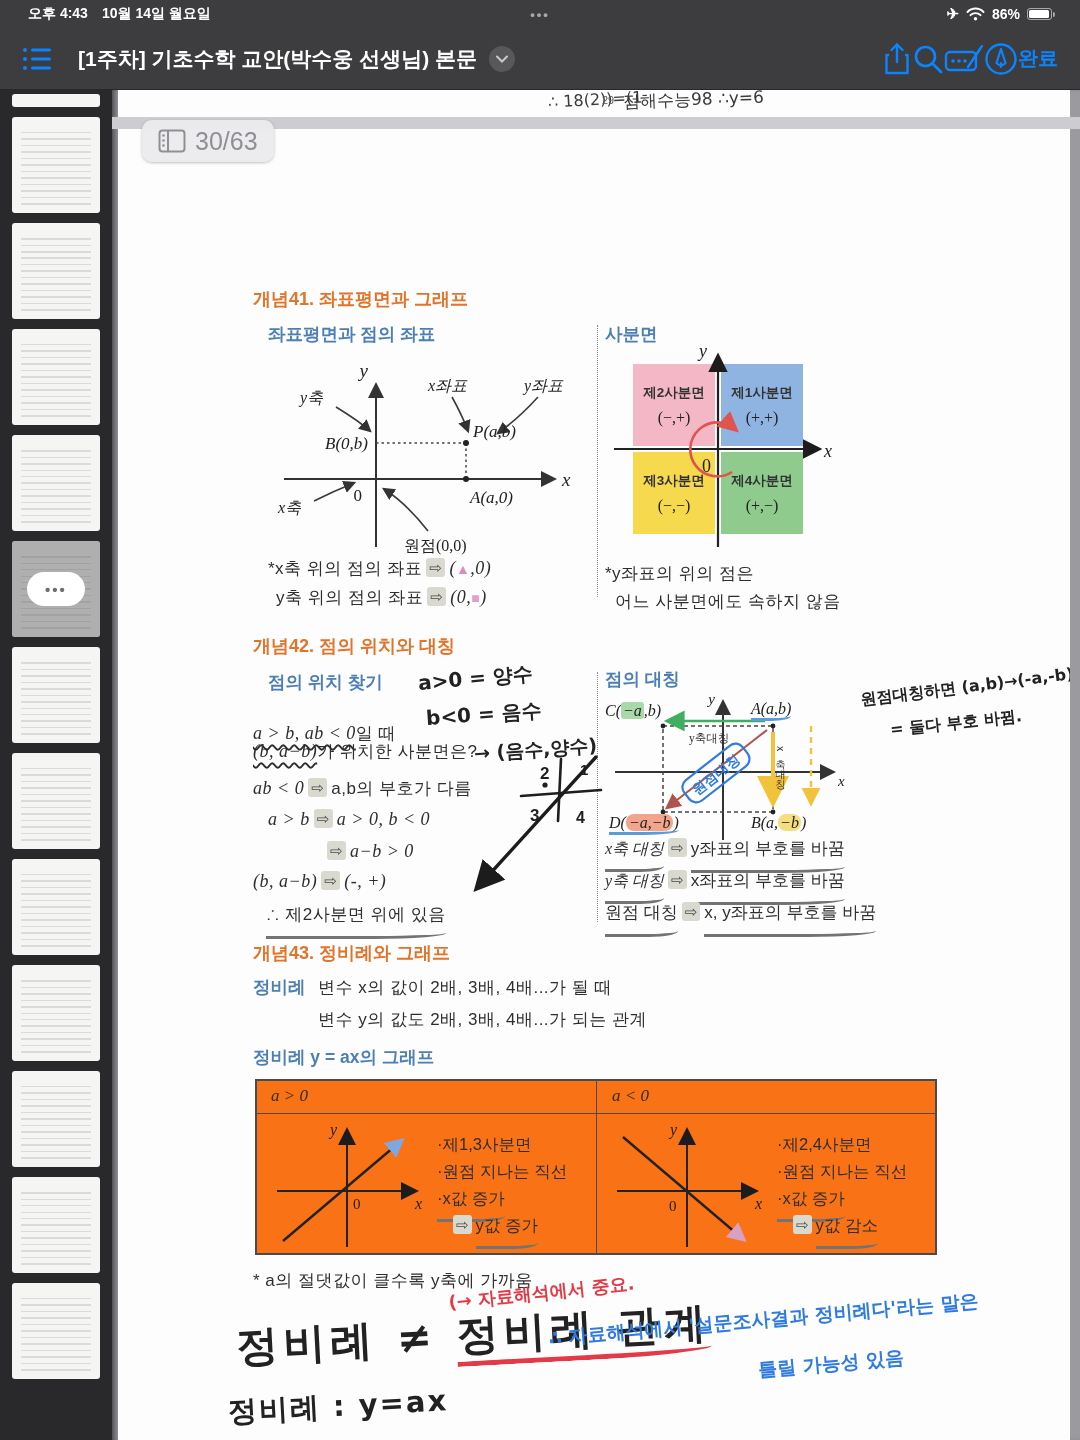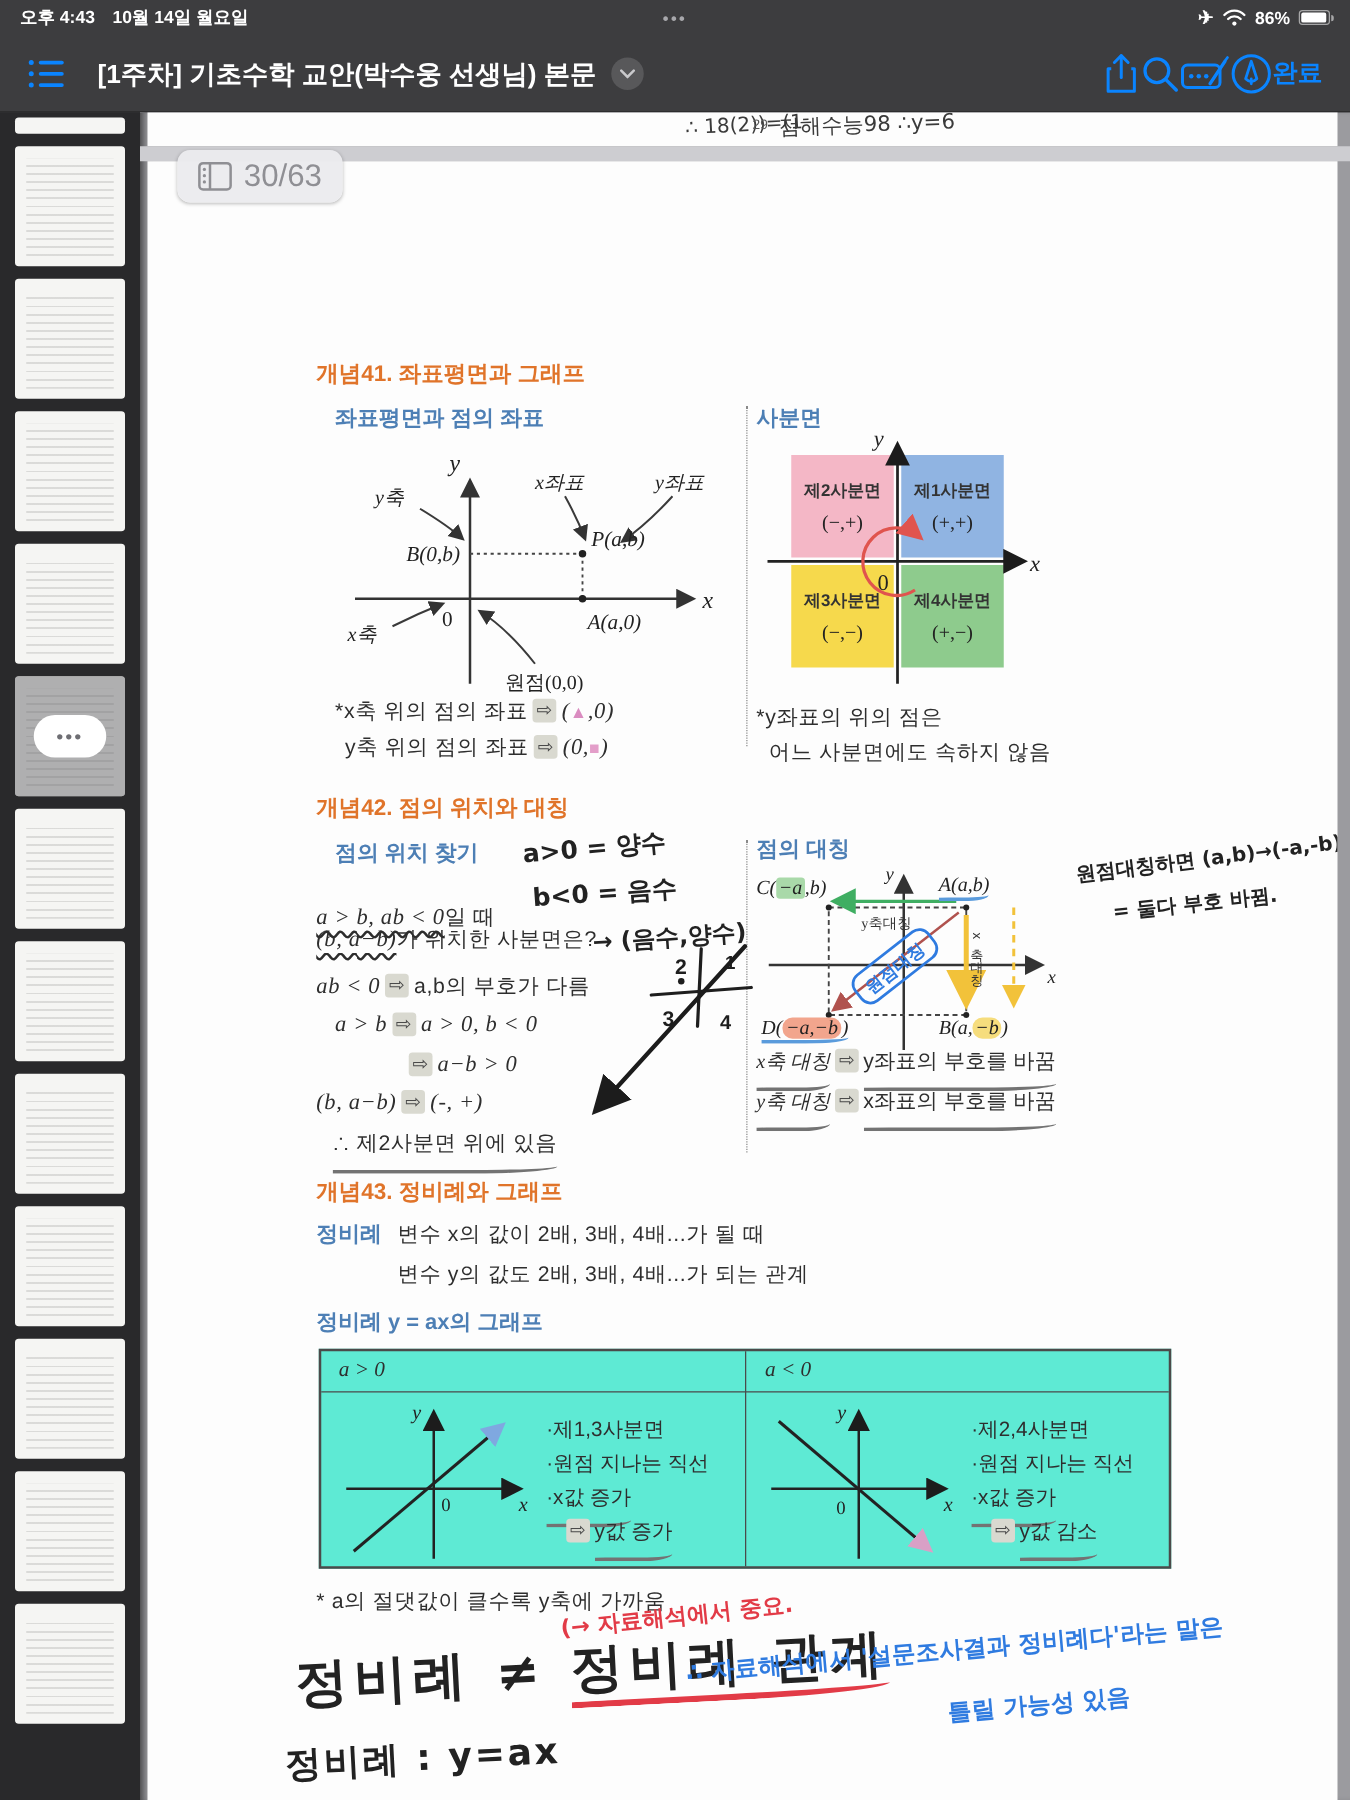--- a/index.html
+++ b/index.html
@@ -4,21 +4,21 @@
 <style>
   * { margin:0; padding:0; box-sizing:border-box; }
   html,body { background:#000; }
   .screen {
     position:relative; width:1080px; height:1440px; overflow:hidden;
     background:#3d3d3f; font-family:"Liberation Sans", sans-serif; color:#2e2e2e;
   }
   
   .status-bar{ position:absolute; top:0; left:0; right:0; height:28px;
     display:flex; align-items:center; justify-content:space-between;
-    padding:0 16px; color:#fff; font-size:14px; font-weight:bold; }
+    padding:0 28px; color:#fff; font-size:14px; font-weight:bold; }
   .status-left{ display:flex; gap:14px; }
   .status-center{ position:absolute; left:50%; transform:translateX(-50%); color:#a8a8ac; letter-spacing:2px; font-size:13px;}
   .status-right{ display:flex; align-items:center; gap:7px; }
   .battery{ position:relative; width:25px; height:12px; border:1px solid rgba(255,255,255,.55); border-radius:3px; }
   .battery .fill{ position:absolute; left:1px; top:1px; bottom:1px; width:86%; background:#fff; border-radius:1.5px; }
   .battery .nub{ position:absolute; right:-4px; top:3px; width:2.5px; height:5px; background:rgba(255,255,255,.55); border-radius:0 2px 2px 0; }
   
   .nav-bar{ position:absolute; top:28px; left:0; right:0; height:62px;
     display:flex; align-items:center; padding:0 22px; border-bottom:1px solid #28282a; }
   .nav-title{ color:#fff; font-size:21px; font-weight:bold; margin-left:26px; white-space:nowrap; }
@@ -58,21 +58,21 @@
   .hand-ul{ border-bottom:3px solid #737373; border-radius:0 0 40%/0 0 6px 6px; padding-bottom:12px; }
   .tri{ color:#da8cc0; font-size:14px; } .sq{ color:#e39ec9; font-size:14px; }
   .hand{ font-family:"DejaVu Sans", sans-serif; white-space:nowrap; }
   .hand-black{ color:#222; } .hand-red{ color:#e23b47; } .hand-blue{ color:#2f7be0; }
   .hl-green{ background:#a9d9a9; border-radius:3px; padding:0 2px; }
   .hl-salmon{ background:#f2a58d; border-radius:8px; padding:0 3px; }
   .hl-yellow{ background:#f6dd7d; border-radius:8px; padding:0 2px; }
   .pt-label{ position:absolute; font-family:"Liberation Serif", serif; font-style:italic; font-size:16px; color:#222; white-space:nowrap; }
   .ul-blue{ border-bottom:3px solid #5a9bdc; border-radius:0 0 50%/0 0 5px 5px; }
   .rule-row{ position:absolute; white-space:nowrap; font-size:17px; }
-  .table-box{ position:absolute; border:2px solid #4a4a4a; background:#5eead4; }
+  .table-box{ position:absolute; border:2px solid #4a4a4a; background:#f97316; }
   .table-box .vdiv{ position:absolute; left:50%; top:0; bottom:0; border-left:1.5px solid #4a4a4a; }
   .table-box .hdiv{ position:absolute; left:0; right:0; top:32px; border-top:1.5px solid #4a4a4a; }
   .cell-h{ position:absolute; top:5px; font-family:"Liberation Serif", serif; font-style:italic; font-size:17px; }
   .bullet{ white-space:nowrap; font-size:16.5px; line-height:27px; }
   svg text{ user-select:none; }
 </style>
 </head>
 <body>
 
 <div class="screen">
@@ -367,20 +367,23 @@
 
         <div class="abs hand hand-black" style="left:742px; top:548px; font-size:16px; font-weight:bold; transform:rotate(-7deg);">원점대칭하면 (a,b)→(-a,-b)</div>
         <div class="abs hand hand-black" style="left:772px; top:584px; font-size:16px; font-weight:bold; transform:rotate(-6deg);">= 둘다 부호 바뀜.</div>
 
         <div class="rule-row" style="left:487px; top:708px;">
           <span class="hand-ul m" style="font-size:16px;">x축 대칭</span><span class="arr">⇨</span><span class="hand-ul">y좌표의 부호를 바꿈</span>
         </div>
         <div class="rule-row" style="left:487px; top:740px;">
           <span class="hand-ul m" style="font-size:16px;">y축 대칭</span><span class="arr">⇨</span><span class="hand-ul">x좌표의 부호를 바꿈</span>
         </div>
+        <div class="rule-row" style="left:487px; top:772px;">
+          <span class="hand-ul">원점 대칭</span><span class="arr">⇨</span><span class="hand-ul">x, y좌표의 부호를 바꿈</span>
+        </div>
 
         <div class="abs h-orange" style="left:135px; top:812px;">개념43. 정비례와 그래프</div>
         <div class="abs h-blue" style="left:135px; top:846px;">정비례</div>
         <div class="abs body-t" style="left:200px; top:847px;text-align:right;">변수 x의 값이 2배, 3배, 4배...가 될 때</div>
         <div class="abs body-t" style="left:200px; top:879px;">변수 y의 값도 2배, 3배, 4배...가 되는 관계</div>
         <div class="abs h-blue" style="left:135px; top:916px;">정비례 y = ax의 그래프</div>
 
         <div class="table-box" style="left:137px; top:950px; width:682px; height:176px;">
           <div class="vdiv"></div>
             <div class="hdiv"></div>

